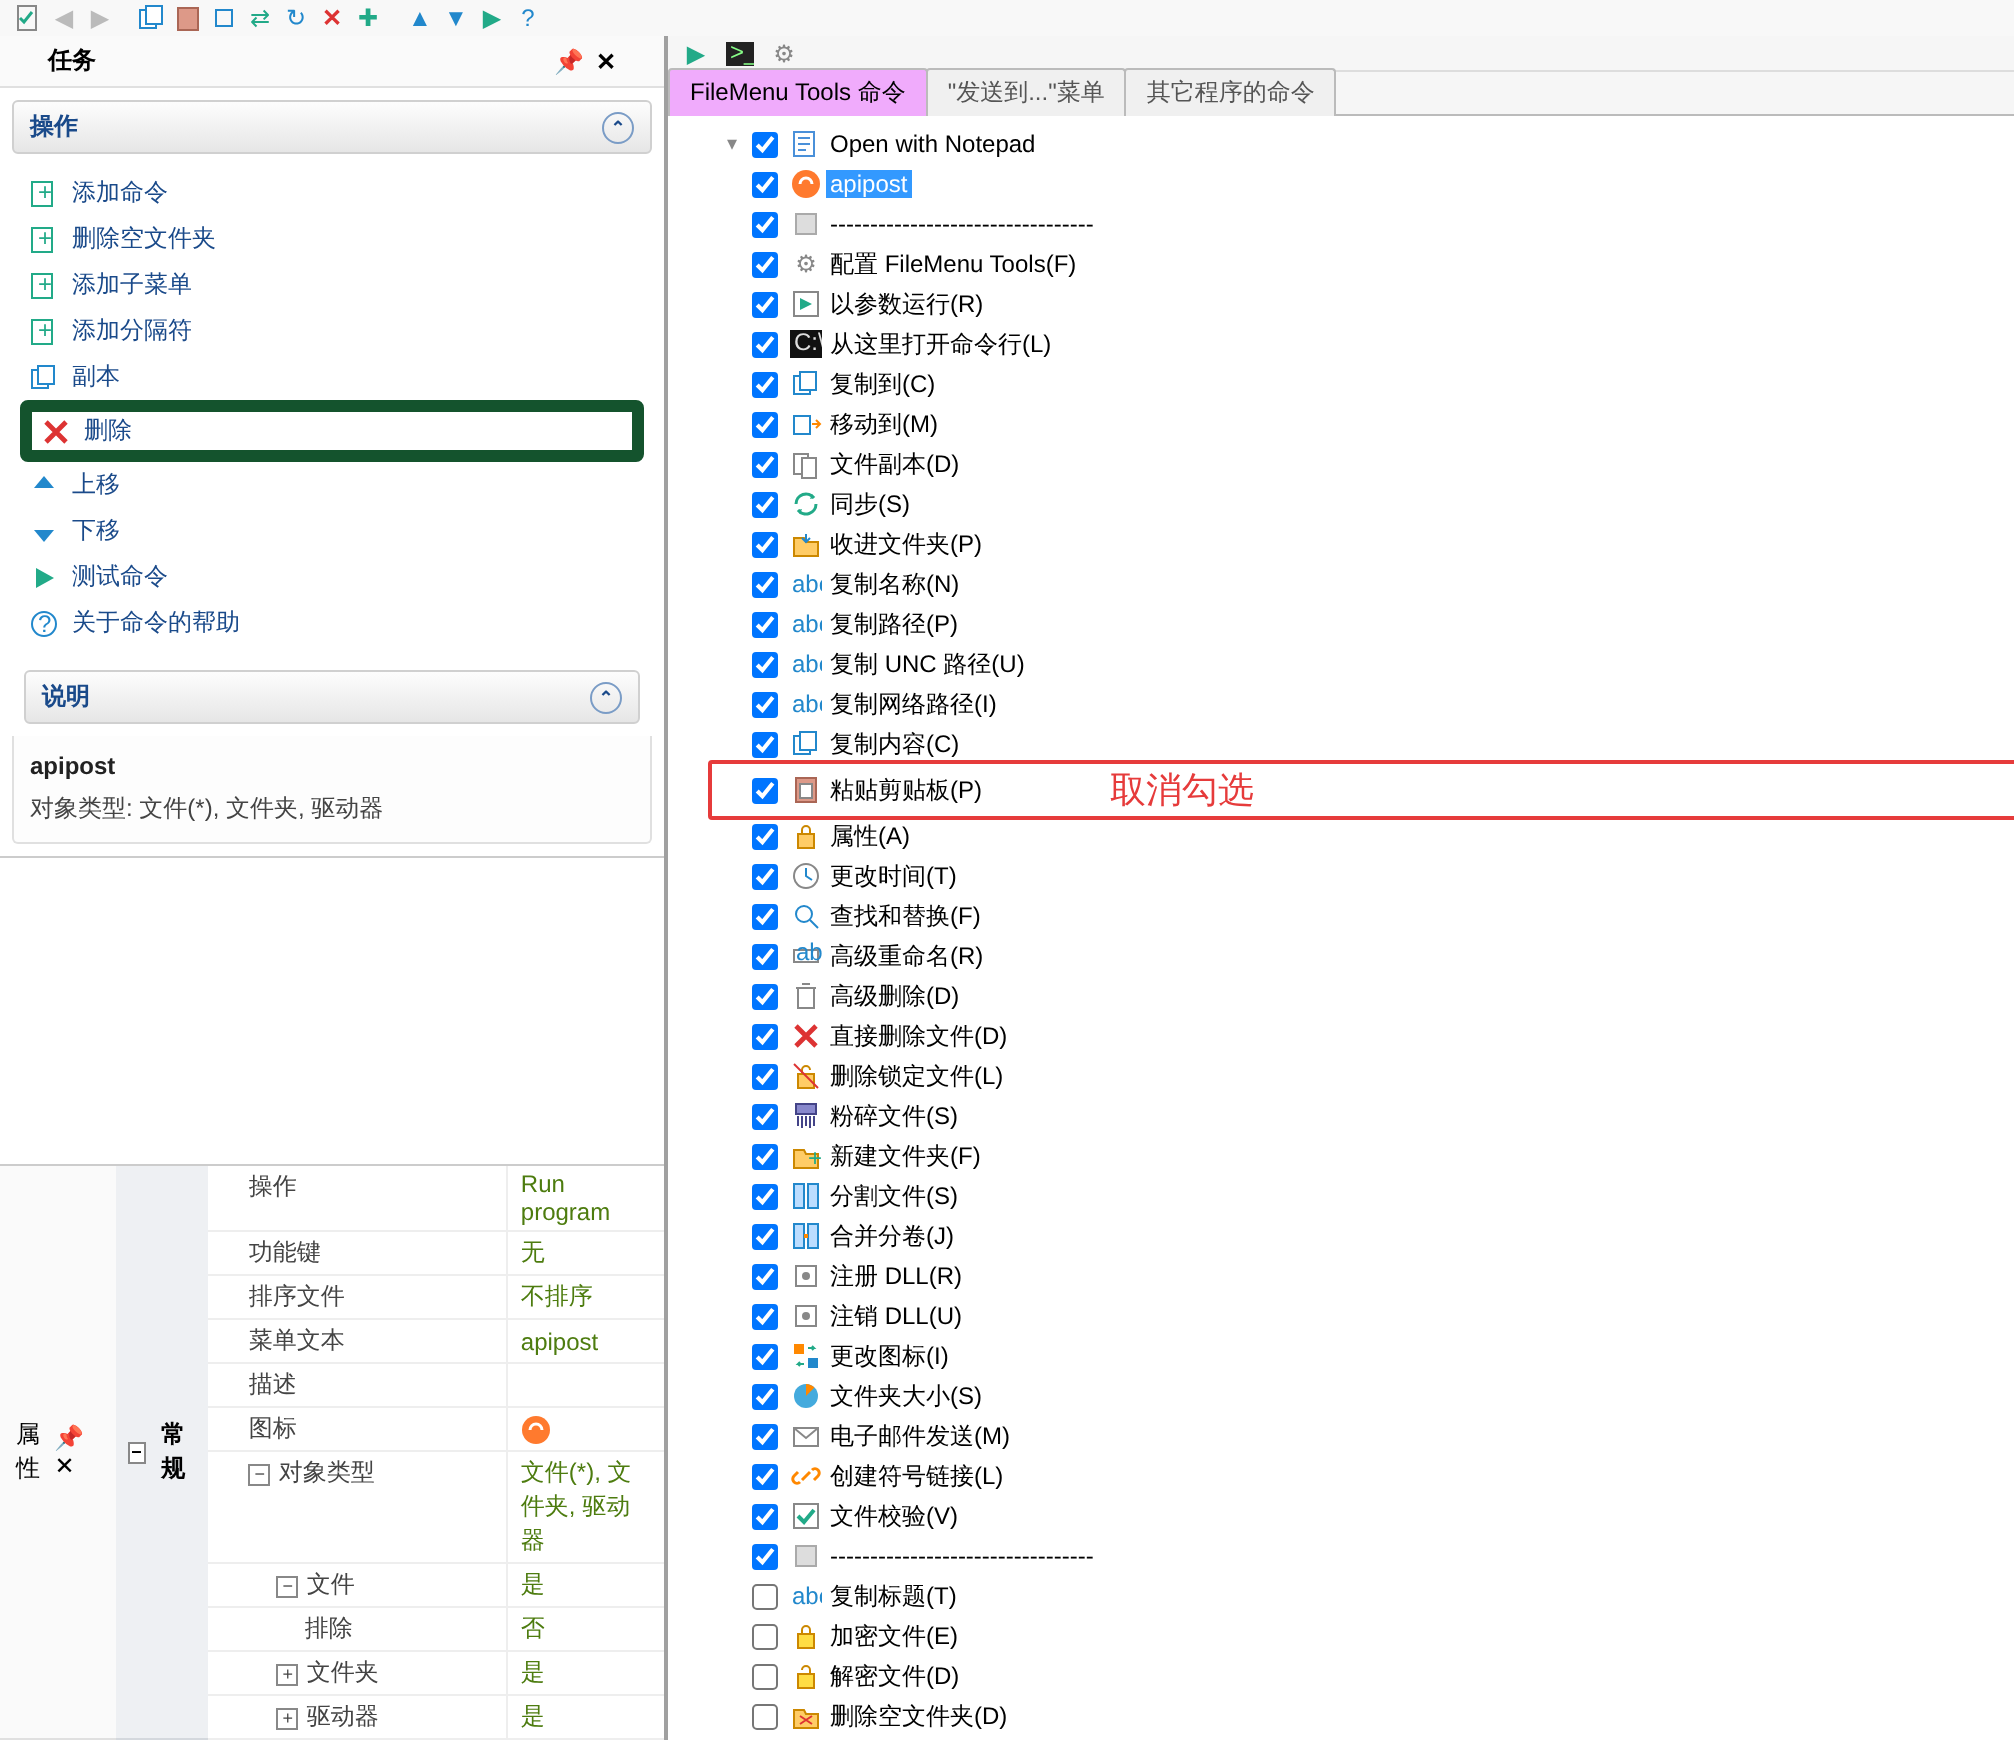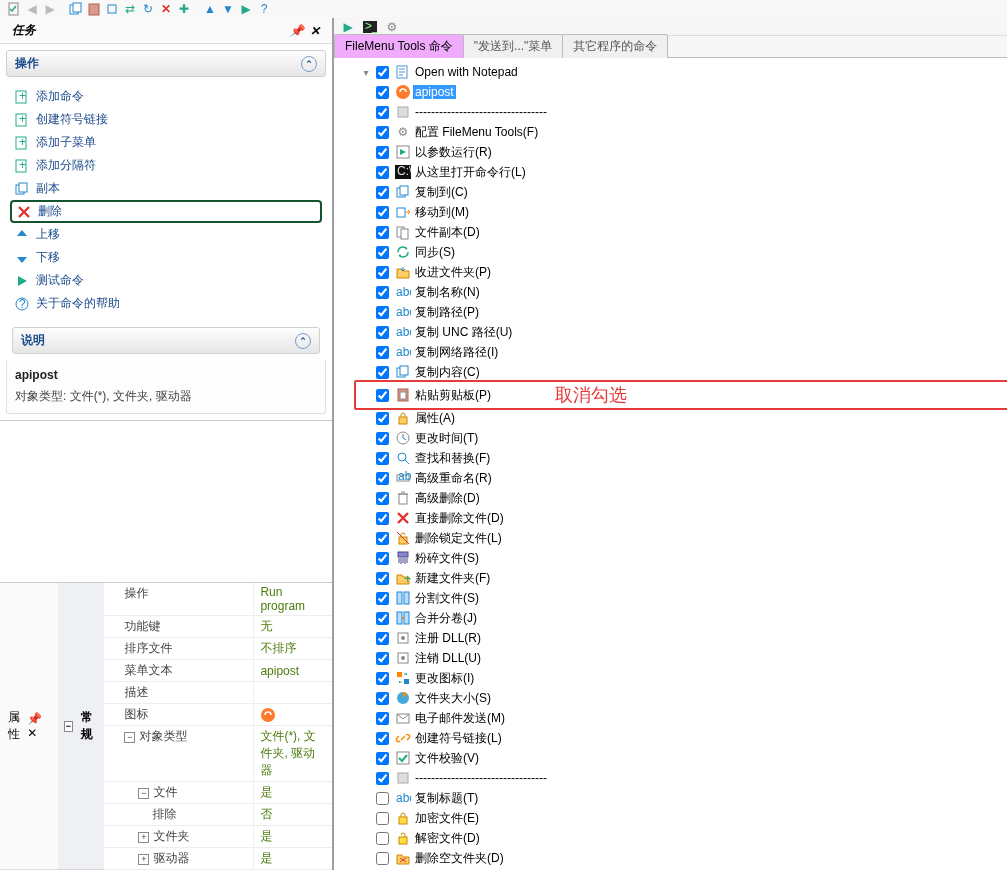--- a/index.html
+++ b/index.html
@@ -2,27 +2,27 @@
 <html><head>
 <meta charset="utf-8">
 <style>
 * { box-sizing: border-box; margin: 0; padding: 0; font-family: "Microsoft YaHei", "Segoe UI", sans-serif; font-size: 12px; }
 body { background: #f0f0f0; width: 1007px; height: 870px; overflow: hidden; display: flex; flex-direction: column; }
 .toolbar-top { height: 18px; background: #f8f8f8; display: flex; gap: 2px; padding: 0 6px; align-items: center; }
 .tb-icon { width: 16px; height: 16px; display: inline-flex; align-items: center; justify-content: center; }
 .main { flex: 1; display: flex; overflow: hidden; }
 .left-col { width: 334px; display: flex; flex-direction: column; background: #fff; border-right: 2px solid #a0a0a0; }
 .panel { border-bottom: 1px solid #ccc; }
-.panel-header { background: #fafafa; border-bottom: 1px solid #e0e0e0; padding: 4px 12px; font-weight: bold; display: flex; align-items: center; justify-content: space-between; font-style: italic; }
+.panel-header { background: #fafafa; border-bottom: 1px solid #e0e0e0; padding: 4px 24px; font-weight: bold; display: flex; align-items: center; justify-content: space-between; }
 .panel-header .tools { display: flex; gap: 6px; }
 .accordion-header { background: linear-gradient(#fdfdfd,#e6e6e6); border: 1px solid #d0d0d0; border-radius: 3px; margin: 6px; padding: 4px 8px; font-weight: bold; display: flex; justify-content: space-between; align-items: center; color: #1a4a8a; }
 .chev-circle { width: 16px; height: 16px; border: 1px solid #7a9cc6; border-radius: 50%; display: inline-flex; align-items: center; justify-content: center; color: #1a4a8a; font-size: 9px; }
 .op-list { padding: 2px 10px 6px 10px; }
 .op-item { display: flex; align-items: center; gap: 6px; padding: 3px 4px; cursor: pointer; color: #1a4a8a; }
-.op-item.highlight { border: 2px solid #14532d; border-radius: 4px; padding: 1px 4px; }
+.op-item.highlight { border: 6px solid #14532d; border-radius: 4px; padding: 1px 4px; }
 .desc-panel { margin: 6px; }
 .desc-body { background: #fdfdfd; border: 1px solid #e0e0e0; border-top: none; border-radius: 0 0 3px 3px; padding: 8px; }
 .desc-body .title { font-weight: bold; margin-bottom: 6px; color: #222; }
 .desc-body .sub { color: #444; }
 .left-flex { flex: 1; background: #fff; }
 .properties { border-top: 1px solid #ccc; display: flex; flex-direction: row; }
 .prop-header { background: #fafafa; padding: 3px 8px; display: flex; justify-content: space-between; align-items: center; border-bottom: 1px solid #e0e0e0; }
 .prop-cat { background: #eef0f3; border-bottom: 1px solid #d4d8dd; padding: 2px 6px; font-weight: bold; display: flex; align-items: center; gap: 4px; }
 .prop-grid { }
 .prop-row { display: flex; border-bottom: 1px solid #eee; }
@@ -114,21 +114,21 @@
             </span>
             <span>添加命令</span>
           </div>
           <div class="op-item">
             <span class="tree-icon">
               <svg width="16" height="16">
                 <rect x="2" y="2" width="10" height="12" fill="#fff" stroke="#2a8"></rect>
                 <text x="5" y="11" fill="#2a8" font-size="10">+</text>
               </svg>
             </span>
-            <span>创建符号链接</span>
+            <span>删除空文件夹</span>
           </div>
           <div class="op-item">
             <span class="tree-icon">
               <svg width="16" height="16">
                 <rect x="2" y="2" width="10" height="12" fill="#fff" stroke="#2a8"></rect>
                 <text x="5" y="11" fill="#2a8" font-size="10">+</text>
               </svg>
             </span>
             <span>添加子菜单</span>
           </div>

